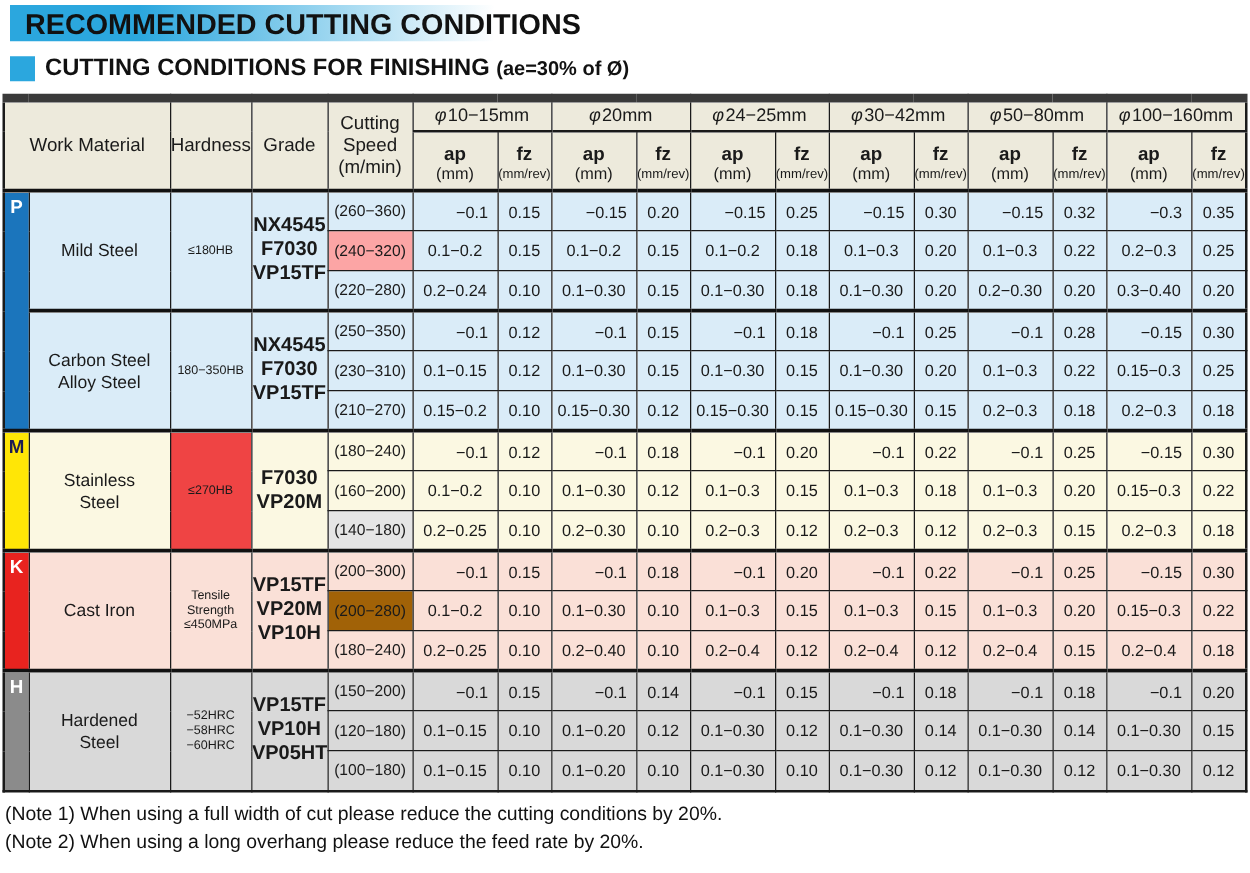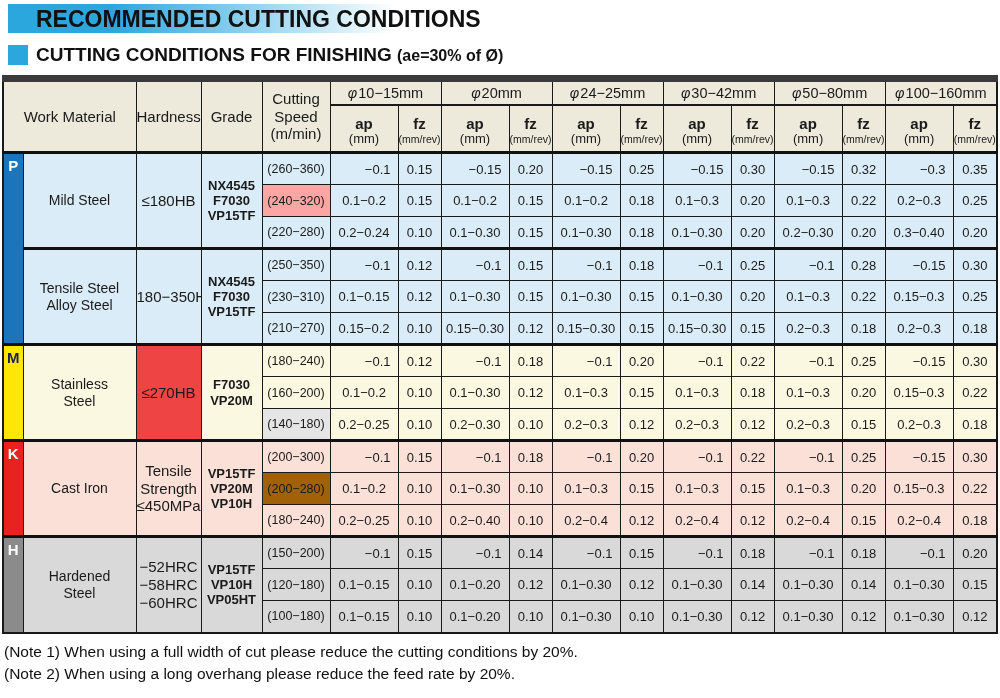--- a/index.html
+++ b/index.html
@@ -4,21 +4,21 @@
 <style>
   html,body{margin:0;padding:0;}
   body{
     width:1000px;height:698px;background:#ffffff;
     font-family:"Liberation Sans",sans-serif;color:#1a1a1a;
     -webkit-font-smoothing:antialiased;
   }
   .page{position:relative;width:1000px;height:698px;overflow:hidden;}
 
   
-  .title-wrap{position:relative;height:32px;margin:4px 0 0 0;padding-left:16px;}
+  .title-wrap{position:relative;height:32px;margin:4px 0 0 0;}
   .title-band{position:absolute;left:8px;top:0;width:400px;height:29px;}
   .page-title{position:relative;margin:0;padding:2px 0 0 20px;font-size:23px;font-weight:bold;color:#111;}
   .subtitle-row{display:flex;align-items:center;margin:8px 0 9px 8px;}
   .bullet{width:20px;height:20px;flex:0 0 20px;margin-right:8px;}
   .page-subtitle{margin:0;font-size:19px;font-weight:bold;color:#111;}
   .subtitle-note{font-size:16px;font-weight:bold;}
 
   
   table.ct{
     border-collapse:collapse;table-layout:fixed;width:995px;margin-left:2px;
@@ -33,22 +33,22 @@
   .phi{font-style:italic;padding-right:1px;}
   .h-sub .sub-main{font-size:15px;font-weight:bold;line-height:1.15;padding-top:5px;}
   .h-sub .sub-unit-ap{font-size:13px;line-height:1.15;}
   .h-sub .sub-unit-fz{font-size:10.5px;line-height:1.3;}
   .bl2{border-left:2px solid #1a1a1a;}
   .gsep{border-left:3px solid #1a1a1a;}
   tbody tr{height:32px;}
   tr.blk-top td{border-top:3px solid #111;}
   td.band{font-weight:bold;font-size:15px;vertical-align:top;padding-top:3px;}
   td.mat{font-size:14px;}
-  td.hard{font-size:15px;}
-  td.grade{font-weight:bold;font-size:13px;}
+  td.hard{font-size:10px;}
+  td.grade{font-weight:bold;font-size:16px;}
   td.speed{font-size:12.5px;}
   td.ap,td.fz{font-size:13px;}
   td.neg{text-align:right;padding-right:7px;}
 
   
   .notes{margin:8px 0 0 4px;}
   .notes p{margin:0 0 2px 0;font-size:15.5px;line-height:1.32;color:#111;}
 </style>
 </head>
 <body>
@@ -197,21 +197,21 @@
           <td class="ap gsep" style="background: rgb(218, 236, 248);">0.1−0.30</td>
           <td class="fz" style="background: rgb(218, 236, 248);">0.18</td>
           <td class="ap gsep" style="background: rgb(218, 236, 248);">0.1−0.30</td>
           <td class="fz" style="background: rgb(218, 236, 248);">0.20</td>
           <td class="ap gsep" style="background: rgb(218, 236, 248);">0.2−0.30</td>
           <td class="fz" style="background: rgb(218, 236, 248);">0.20</td>
           <td class="ap gsep" style="background: rgb(218, 236, 248);">0.3−0.40</td>
           <td class="fz" style="background: rgb(218, 236, 248);">0.20</td>
         </tr>
         <tr class="blk-top">
-          <td class="mat pre" rowspan="3" style="background: rgb(218, 236, 248);">Tensile Steel
+          <td class="mat pre" rowspan="3" style="background: rgb(218, 236, 248);">Carbon Steel
 Alloy Steel</td>
           <td class="hard pre bl2" rowspan="3" style="background: rgb(218, 236, 248);">180−350HB</td>
           <td class="grade pre bl2" rowspan="3" style="background: rgb(218, 236, 248);">NX4545
 F7030
 VP15TF</td>
           <td class="speed bl2" style="background: rgb(218, 236, 248);">(250−350)</td>
           <td class="ap gsep neg" style="background: rgb(218, 236, 248);">−0.1</td>
           <td class="fz" style="background: rgb(218, 236, 248);">0.12</td>
           <td class="ap gsep neg" style="background: rgb(218, 236, 248);">−0.1</td>
           <td class="fz" style="background: rgb(218, 236, 248);">0.15</td>

